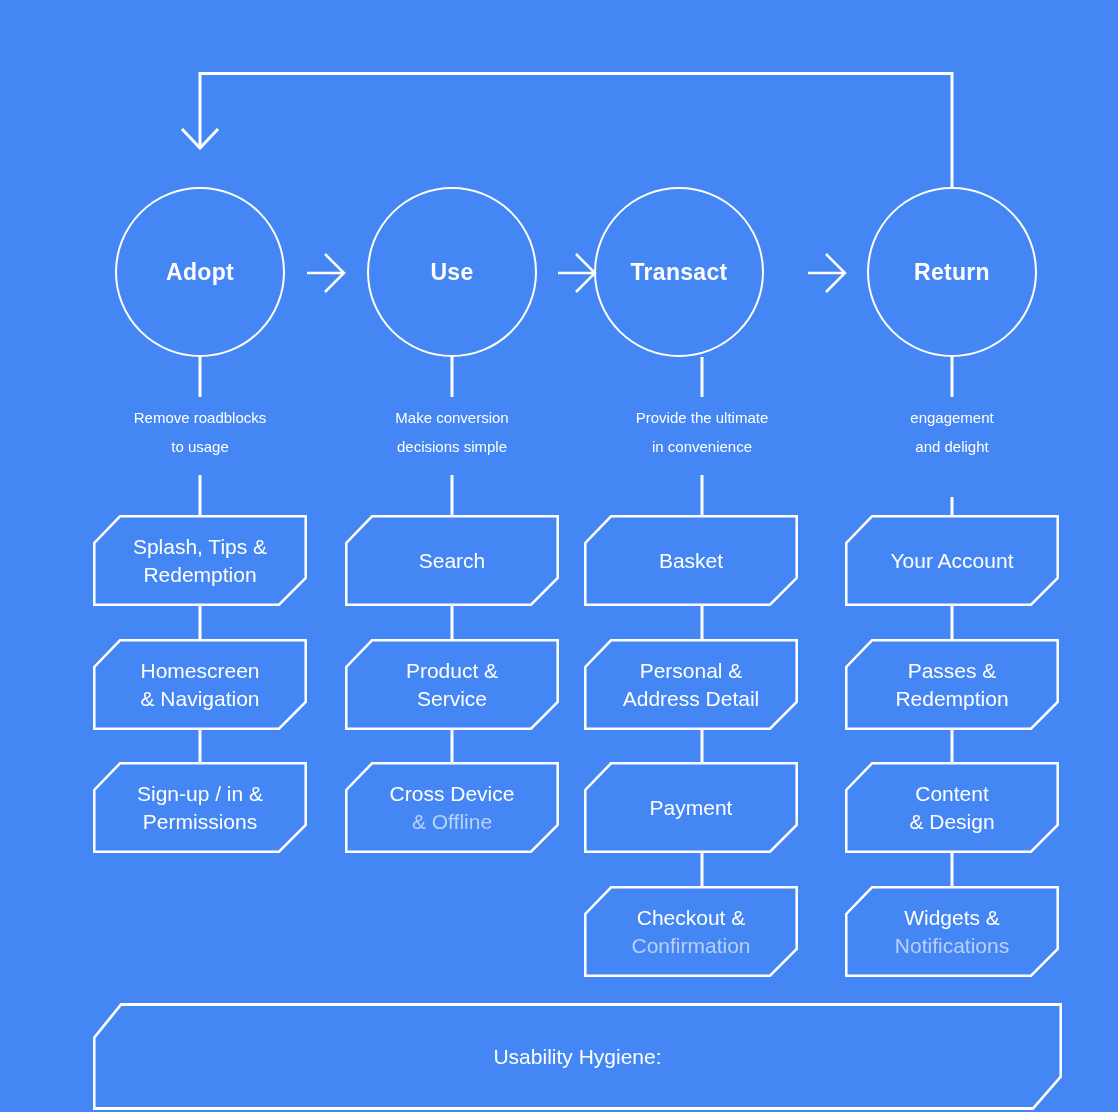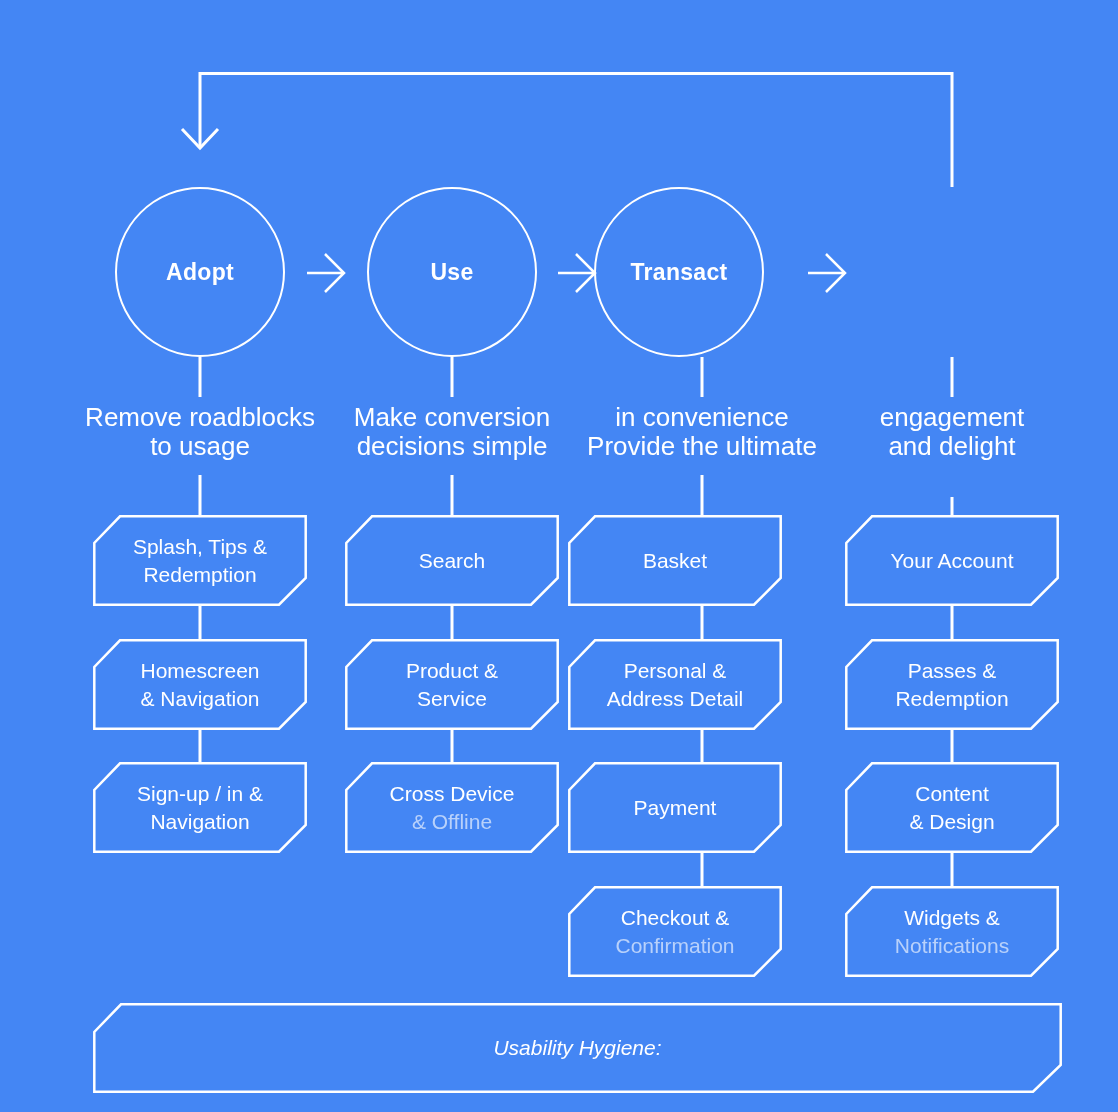--- a/index.html
+++ b/index.html
@@ -13,36 +13,36 @@
   .connectors path{stroke:#ffffff;fill:none;}
   .stage-circle{
     position:absolute;top:167px;width:170px;height:170px;box-sizing:border-box;
     border:2.5px solid #ffffff;border-radius:50%;
     display:flex;align-items:center;justify-content:center;
   }
   .stage-circle span{font-size:23px;font-weight:700;letter-spacing:.3px;}
   .cc0{left:115px}.cc1{left:367px}.cc2{left:594px}.cc3{left:867px}
   .desc{
     position:absolute;top:383px;width:260px;text-align:center;
-    font-size:26px;line-height:29px;font-weight:400;
+    font-size:15px;line-height:29px;font-weight:400;
   }
   .desc span{display:block;}
   .d0{left:70px}.d1{left:322px}.d2{left:572px}.d3{left:822px}
   .node{position:absolute;width:214px;height:91px;}
-  .c0{left:93px}.c1{left:345px}.c2{left:568px}.c3{left:845px}
+  .c0{left:93px}.c1{left:345px}.c2{left:584px}.c3{left:845px}
   .r0{top:495px}.r1{top:619px}.r2{top:742px}.r3{top:866px}
   .node svg,.footer-node svg{position:absolute;left:0;top:0;width:100%;height:100%;}
   .node polygon,.footer-node polygon{stroke:#ffffff;stroke-width:2.5;fill:none;}
   .node .txt,.footer-node .txt{
     position:absolute;left:0;top:0;right:0;bottom:0;
     display:flex;flex-direction:column;align-items:center;justify-content:center;
     font-size:21px;line-height:28px;text-align:center;
   }
   .muted{color:rgba(255,255,255,0.62);}
-  .footer-node{position:absolute;left:93px;top:983px;width:969px;height:90px;font-style:italic;}
+  .footer-node{position:absolute;left:93px;top:983px;width:969px;height:107px;}
   .footer-node .txt{line-height:30px;}
 </style>
 </head>
 <body>
 
 <div class="canvas">
 
   <svg class="connectors" viewBox="0 0 1118 1112">
     <path stroke-width="3" d="M952,167 L952,53.5 L200,53.5 L200,127"></path>
     <path stroke-width="3" d="M182,109 L200,128 L218,109"></path>
@@ -58,32 +58,35 @@
 
   <div class="stage-circle cc0">
     <span>Adopt</span>
   </div>
   <div class="stage-circle cc1">
     <span>Use</span>
   </div>
   <div class="stage-circle cc2">
     <span>Transact</span>
   </div>
+  <div class="stage-circle cc3">
+    <span>Return</span>
+  </div>
 
   <div class="desc d0">
     <span>Remove roadblocks</span>
     <span>to usage</span>
   </div>
   <div class="desc d1">
     <span>Make conversion</span>
     <span>decisions simple</span>
   </div>
   <div class="desc d2">
+    <span>Provide the ultimate</span>
     <span>in convenience</span>
-    <span>Provide the ultimate</span>
   </div>
   <div class="desc d3">
     <span>engagement</span>
     <span>and delight</span>
   </div>
 
   <div class="node c0 r0">
     <svg viewBox="0 0 214 91" preserveAspectRatio="none">
         <polygon points="27,1.3 212.7,1.3 212.7,63 186,89.7 1.3,89.7 1.3,28"></polygon>
       </svg>
@@ -100,21 +103,21 @@
         <span>Homescreen</span>
         <span>&amp; Navigation</span>
       </div>
   </div>
   <div class="node c0 r2">
     <svg viewBox="0 0 214 91" preserveAspectRatio="none">
         <polygon points="27,1.3 212.7,1.3 212.7,63 186,89.7 1.3,89.7 1.3,28"></polygon>
       </svg>
     <div class="txt">
         <span>Sign-up / in &amp;</span>
-        <span>Navigation</span>
+        <span>Permissions</span>
       </div>
   </div>
 
   <div class="node c1 r0">
     <svg viewBox="0 0 214 91" preserveAspectRatio="none">
         <polygon points="27,1.3 212.7,1.3 212.7,63 186,89.7 1.3,89.7 1.3,28"></polygon>
       </svg>
     <div class="txt">
         <span>Search</span>
       </div>

